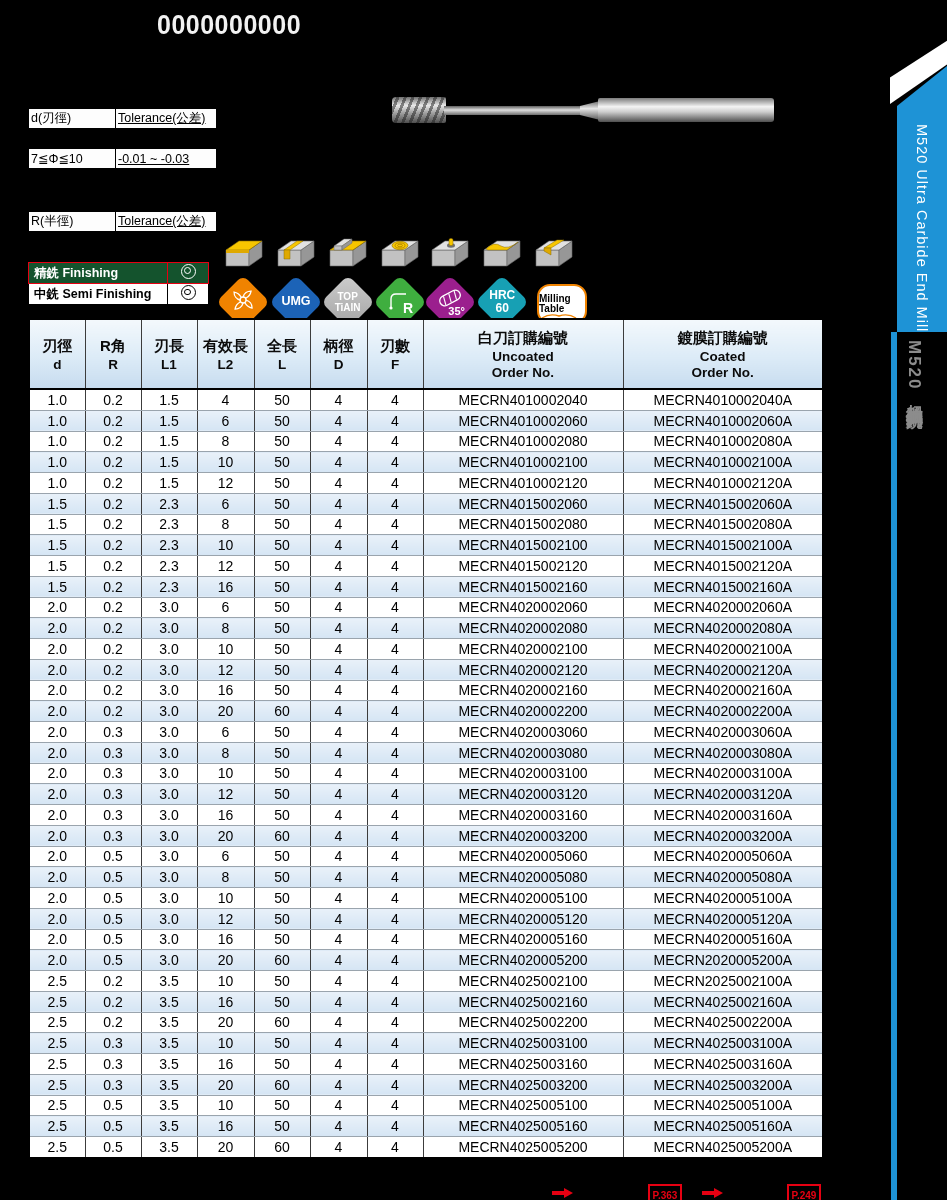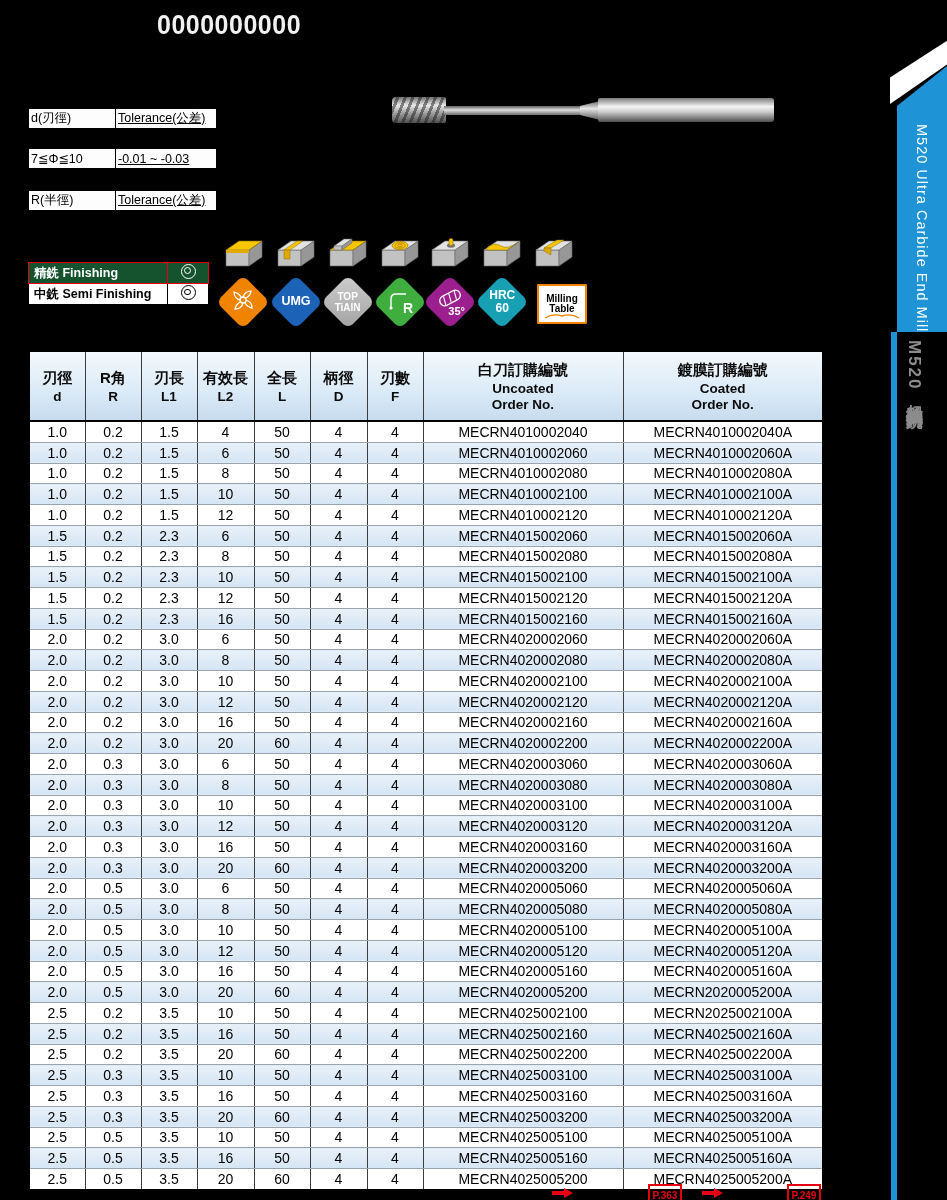--- a/index.html
+++ b/index.html
@@ -23,21 +23,21 @@
     clip-path:polygon(0 26%,100% 0,100% 100%,0 74%);
     background:linear-gradient(180deg,#6a6a6a,#e6e6e6 40%,#5a5a5a);}
   #tool .shank{position:absolute;left:206px;top:10px;width:176px;height:24px;border-radius:2px 3px 3px 2px;
     background:linear-gradient(180deg,#7b7b7b 0%,#f4f4f4 36%,#cdcdcd 58%,#4f4f4f 100%);}
 
   
   .mini{border-collapse:collapse;background:#fff;}
   .mini td{border:1.5px solid #000;font-size:12.5px;color:#000;text-align:left;
            height:19px;padding:0 2px;background:#fdfdfd;}
   .mini .c1{width:82px;} .mini .c2{width:96px;text-decoration:underline;}
-  #tolA{left:28px;top:108px;} #tolAv{left:28px;top:148px;} #tolB{left:28px;top:190px;}
+  #tolA{left:28px;top:108px;} #tolAv{left:28px;top:148px;} #tolB{left:28px;top:211px;}
 
   
   #finish{left:28px;top:262px;width:181px;border-collapse:collapse;}
   #finish td{height:20px;font-size:12.5px;padding:0 0 0 5px;border:1px solid #000;font-weight:bold;}
   #finish tr.hot td{background:#14532d;color:#fff;border-color:#e60012;font-weight:bold;}
   #finish tr.normal td{background:#fff;color:#000;}
   #finish .sym{width:40px;text-align:center;padding:0;}
   .mark{display:inline-block;border-radius:50%;}
   .mark.w{width:13px;height:13px;border:1.6px solid #fff;position:relative;}
   .mark.w i{position:absolute;left:2px;top:2px;width:5px;height:5px;border:1.6px solid #fff;border-radius:50%;}
@@ -45,25 +45,25 @@
   .mark.b i{position:absolute;left:2.5px;top:2.5px;width:4.5px;height:4.5px;border:1.6px solid #000;border-radius:50%;}
 
   
   .op{position:absolute;top:235px;width:44px;height:38px;}
 
   
   .badge{position:absolute;top:283px;width:38px;height:38px;border-radius:7px;
          transform:rotate(45deg);display:flex;align-items:center;justify-content:center;}
   .badge .in{transform:rotate(-45deg);text-align:center;color:#fff;font-weight:bold;line-height:1.05;}
   #badge-mt{position:absolute;top:284px;width:46px;height:36px;background:#fff;border:2.5px solid #f08300;
-            border-radius:1px;display:flex;flex-direction:column;align-items:center;justify-content:center;}
+            border-radius:13px;display:flex;flex-direction:column;align-items:flex-start;justify-content:center;}
   #badge-mt .bt{color:#000;font-size:10px;font-weight:bold;line-height:1.05;}
 
   
-  #spec{left:28px;top:350px;border-collapse:collapse;table-layout:fixed;background:#fff;
+  #spec{left:28px;top:318px;border-collapse:collapse;table-layout:fixed;background:#fff;
         border:2px solid #000;}
   #spec th{background:linear-gradient(180deg,#f3f8fc 0%,#dcebf7 55%,#c7dcef 100%);
         border:1px solid #3c3c3c;border-bottom:2px solid #000;height:68px;padding:0;
         color:#0b0b0b;vertical-align:middle;}
   #spec th .cjk{font-size:15px;font-weight:bold;display:block;}
   #spec th .lat{font-size:13.5px;font-weight:bold;display:block;margin-top:1px;}
   #spec td{border-left:1px solid #3c3c3c;border-right:1px solid #3c3c3c;
         border-top:1px solid #9aa4ad;border-bottom:1px solid #9aa4ad;
         height:19.75px;padding:0;text-align:center;font-size:14px;color:#000;white-space:nowrap;}
   #spec tr:nth-child(even) td{background:linear-gradient(180deg,#e9f1f9 0%,#d5e5f4 100%);}

